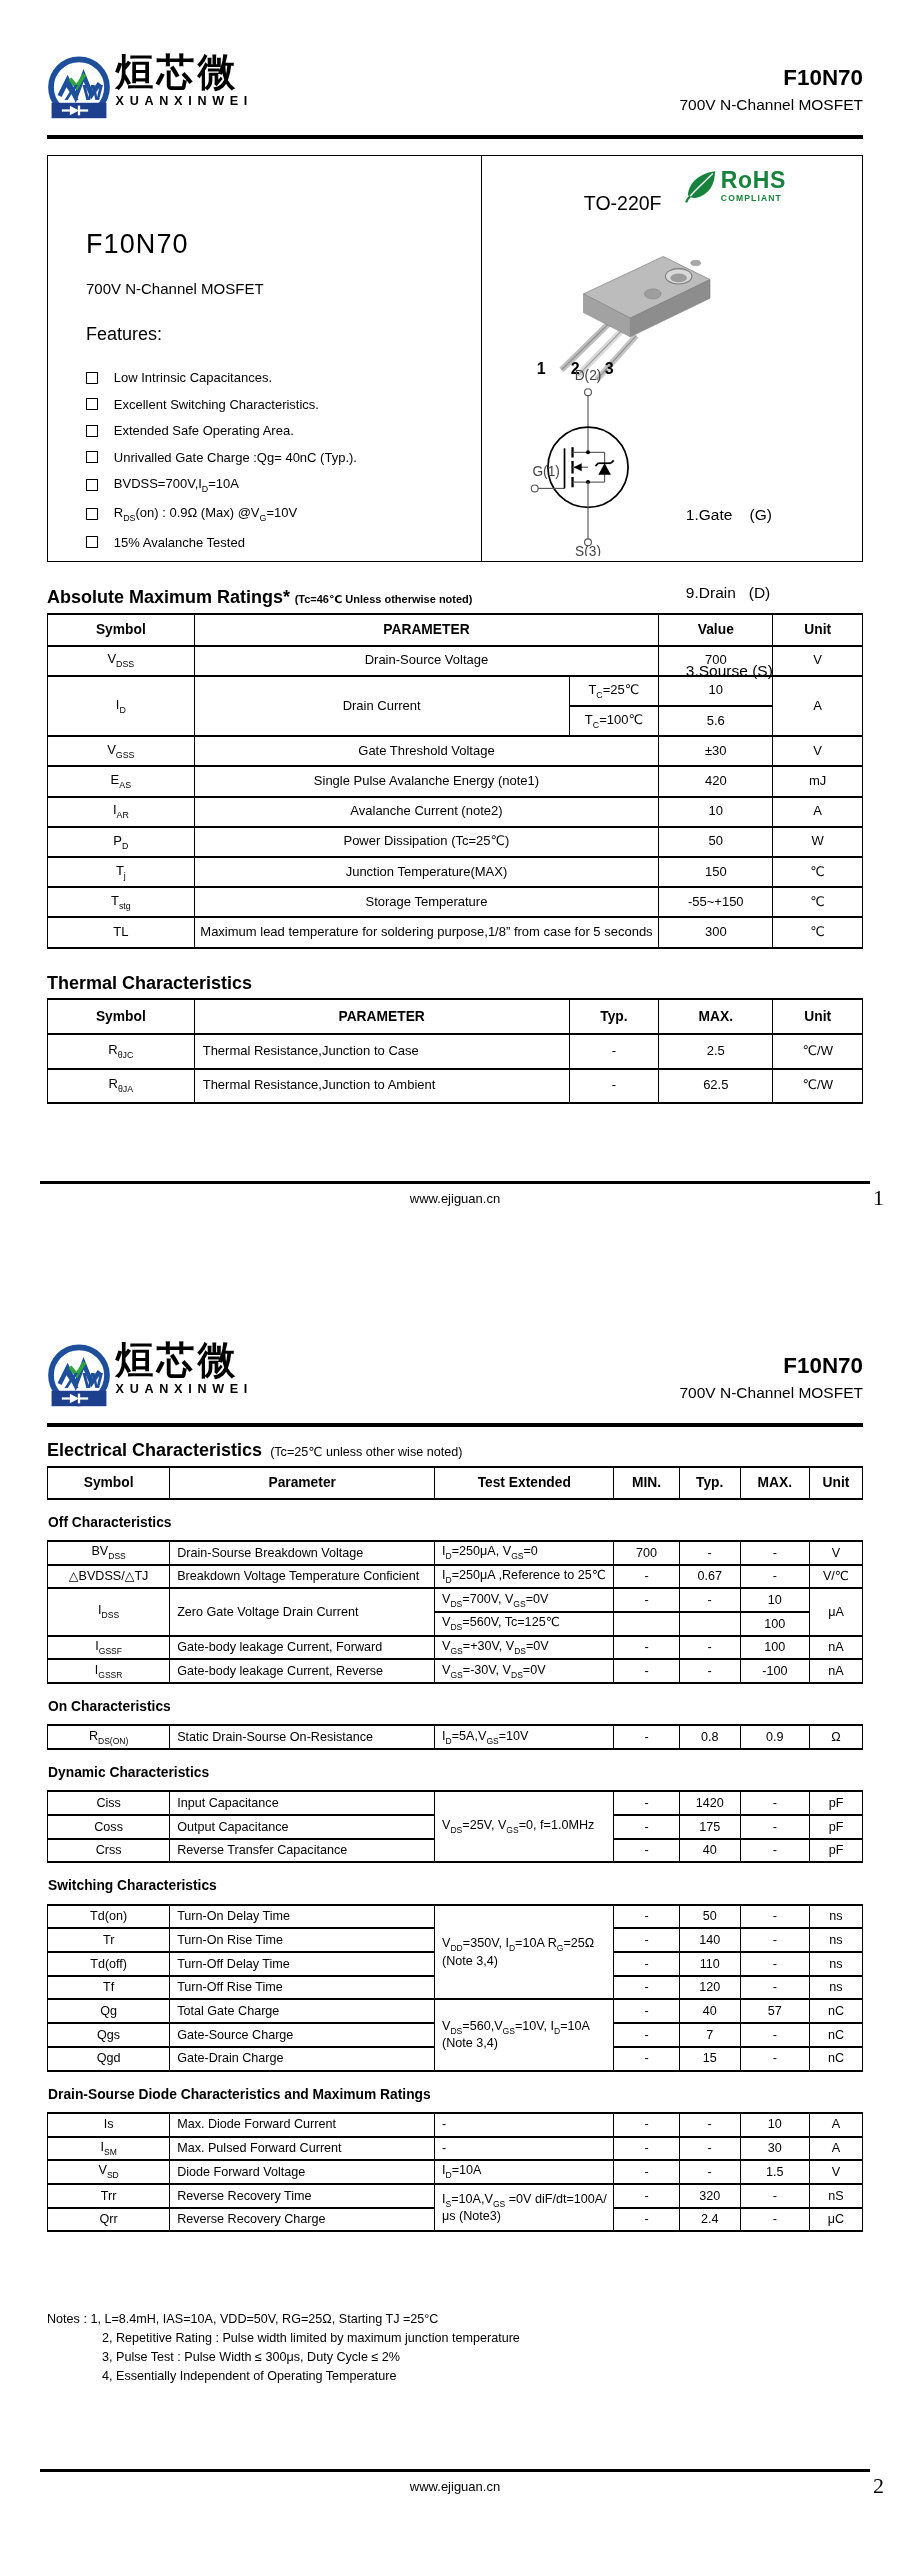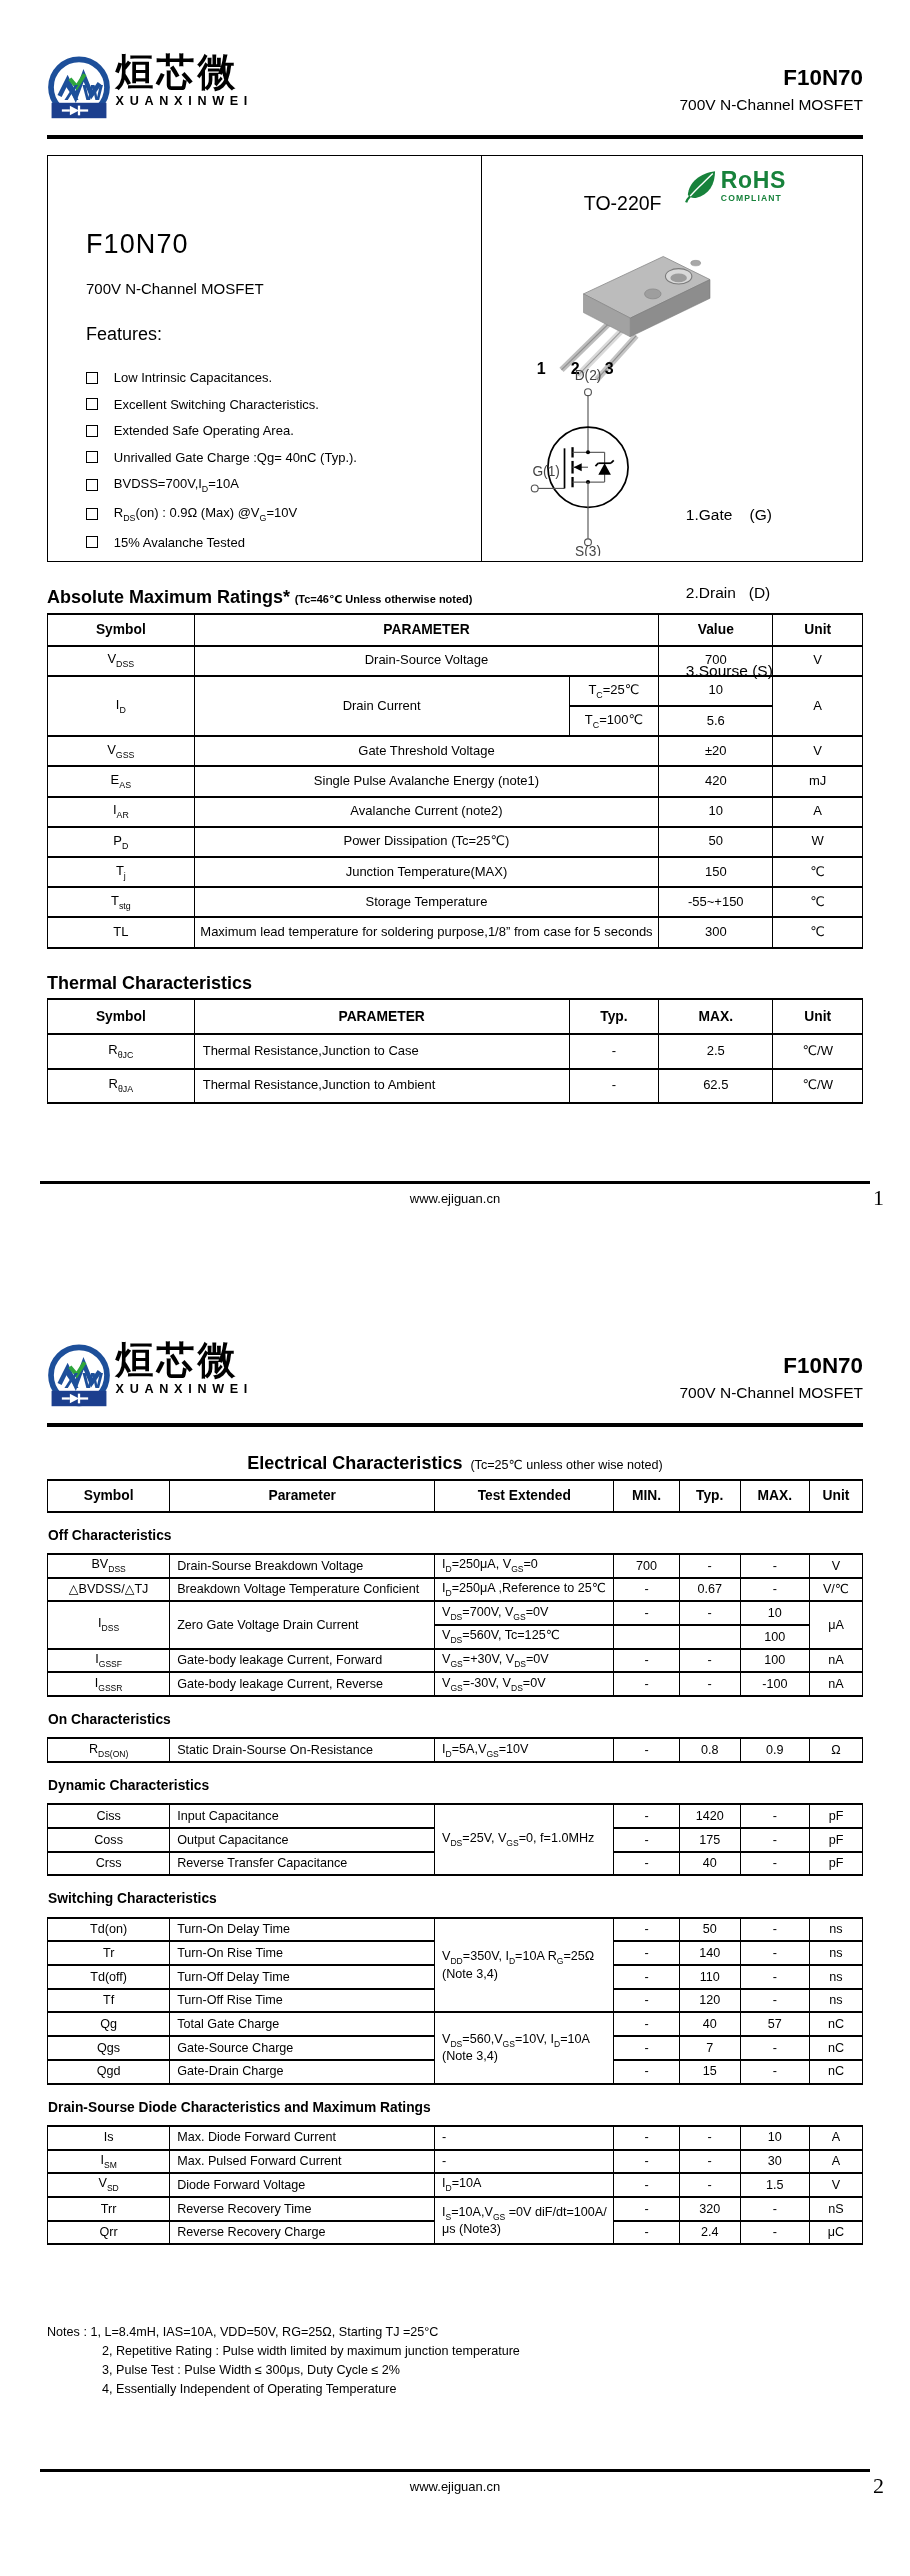--- a/index.html
+++ b/index.html
@@ -39,21 +39,21 @@
   .pins{position:absolute;left:55px;top:204px;font-size:16px;font-weight:700;letter-spacing:10.3px;}
   .schem{position:absolute;left:40px;top:211px;}
   .legend{position:absolute;left:204px;top:294px;font-size:15.5px;line-height:26px;white-space:pre;}
 
   
   .h1{font-size:18px;font-weight:700;}
   .h1 .note{font-size:11px;margin-left:4.6px;}
   .h1 .note-lite{font-size:12.6px;font-weight:400;margin-left:8px;}
   .abs-h{margin-top:25px;}
   .thermal-h{margin-top:24px;}
-  .elec-h{margin-top:26px;text-align:center;}
+  .elec-h{margin-top:13px;}
 
   
   table.t{width:100%;border-collapse:collapse;table-layout:fixed;margin-top:4.6px;}
   .t th,.t td{border:1.1px solid #000;border-top-width:2.3px;border-bottom-width:2.3px;
     font-size:13px;padding:1.1px 3.4px;line-height:1.15;vertical-align:middle;word-wrap:break-word;}
   .t th{font-weight:700;font-size:13.8px;}
   .abs-t td{height:26px;text-align:center;}
   .abs-t th{height:27.5px;}
   .thermal-t td{height:30px;text-align:center;}
   .thermal-t th{height:31px;}
@@ -194,21 +194,21 @@
             <line x1="133" y1="168" x2="128" y2="173" stroke="#000" stroke-width="3"></line>
             <line x1="155" y1="168" x2="160" y2="163" stroke="#000" stroke-width="3"></line>
             <circle cx="115" cy="149" r="3.5" fill="#000"></circle>
             <circle cx="115" cy="201" r="3.5" fill="#000"></circle>
             <line x1="115" y1="201" x2="115" y2="300" stroke="#555" stroke-width="2"></line>
             <circle cx="115" cy="306" r="6" fill="none" stroke="#555" stroke-width="2"></circle>
             <text x="115" y="330" font-size="24" text-anchor="middle" fill="#444" font-family="Liberation Sans,sans-serif">S(3)</text>
           </svg>
           <div class="legend">
             <div>1.Gate    (G)</div>
-            <div>2.Drain   (D)</div>
+            <div>9.Drain   (D)</div>
             <div>3.Sourse (S)</div>
           </div>
         </div>
       </div>
 
       <div class="h1 abs-h">
         <span>Absolute Maximum Ratings*</span><span class="note">(Tc=46℃ Unless otherwise noted)</span>
       </div>
       <table class="t abs-t">
         <colgroup>
@@ -240,21 +240,21 @@
               <td class="c">10</td>
               <td class="c" rowspan="2">A</td>
             </tr>
             <tr>
               <td class="c">T<sub>C</sub>=100℃</td>
               <td class="c">5.6</td>
             </tr>
             <tr>
               <td class="c">V<sub>GSS</sub></td>
               <td class="c" colspan="2">Gate Threshold Voltage</td>
-              <td class="c">±20</td>
+              <td class="c">±30</td>
               <td class="c">V</td>
             </tr>
             <tr>
               <td class="c">E<sub>AS</sub></td>
               <td class="c" colspan="2">Single Pulse Avalanche Energy (note1)</td>
               <td class="c">420</td>
               <td class="c">mJ</td>
             </tr>
             <tr>
               <td class="c">I<sub>AR</sub></td>

